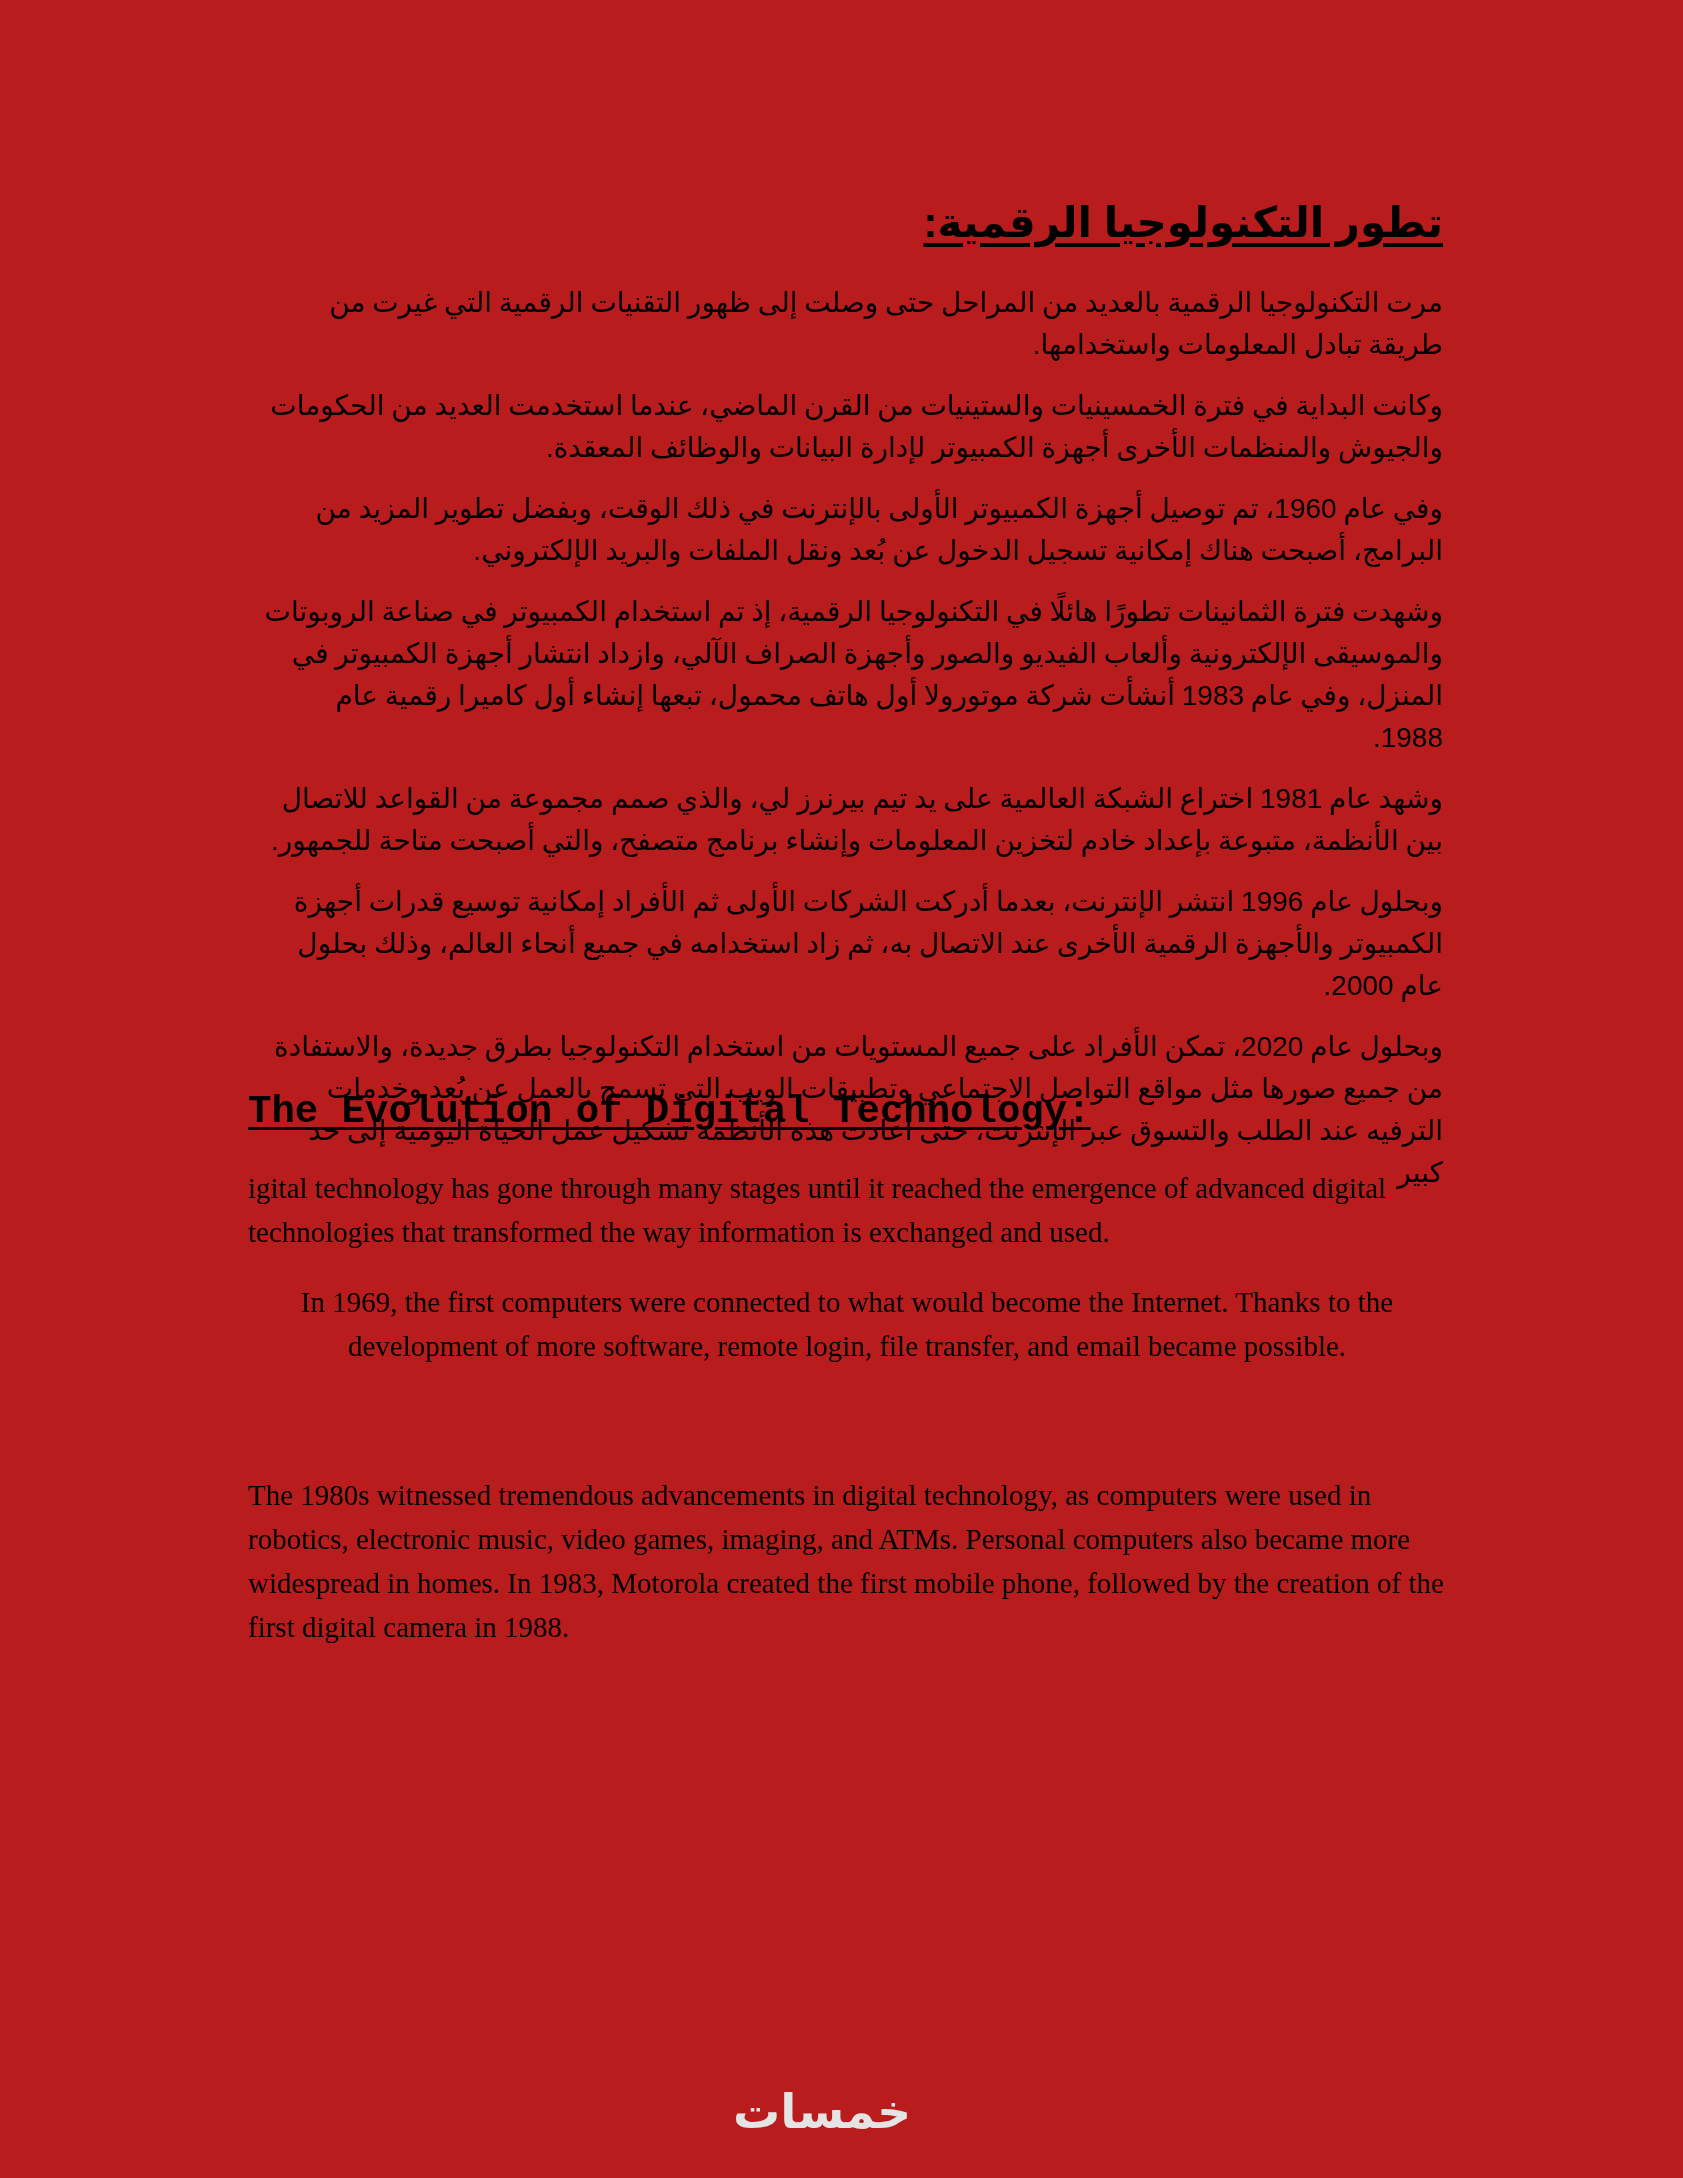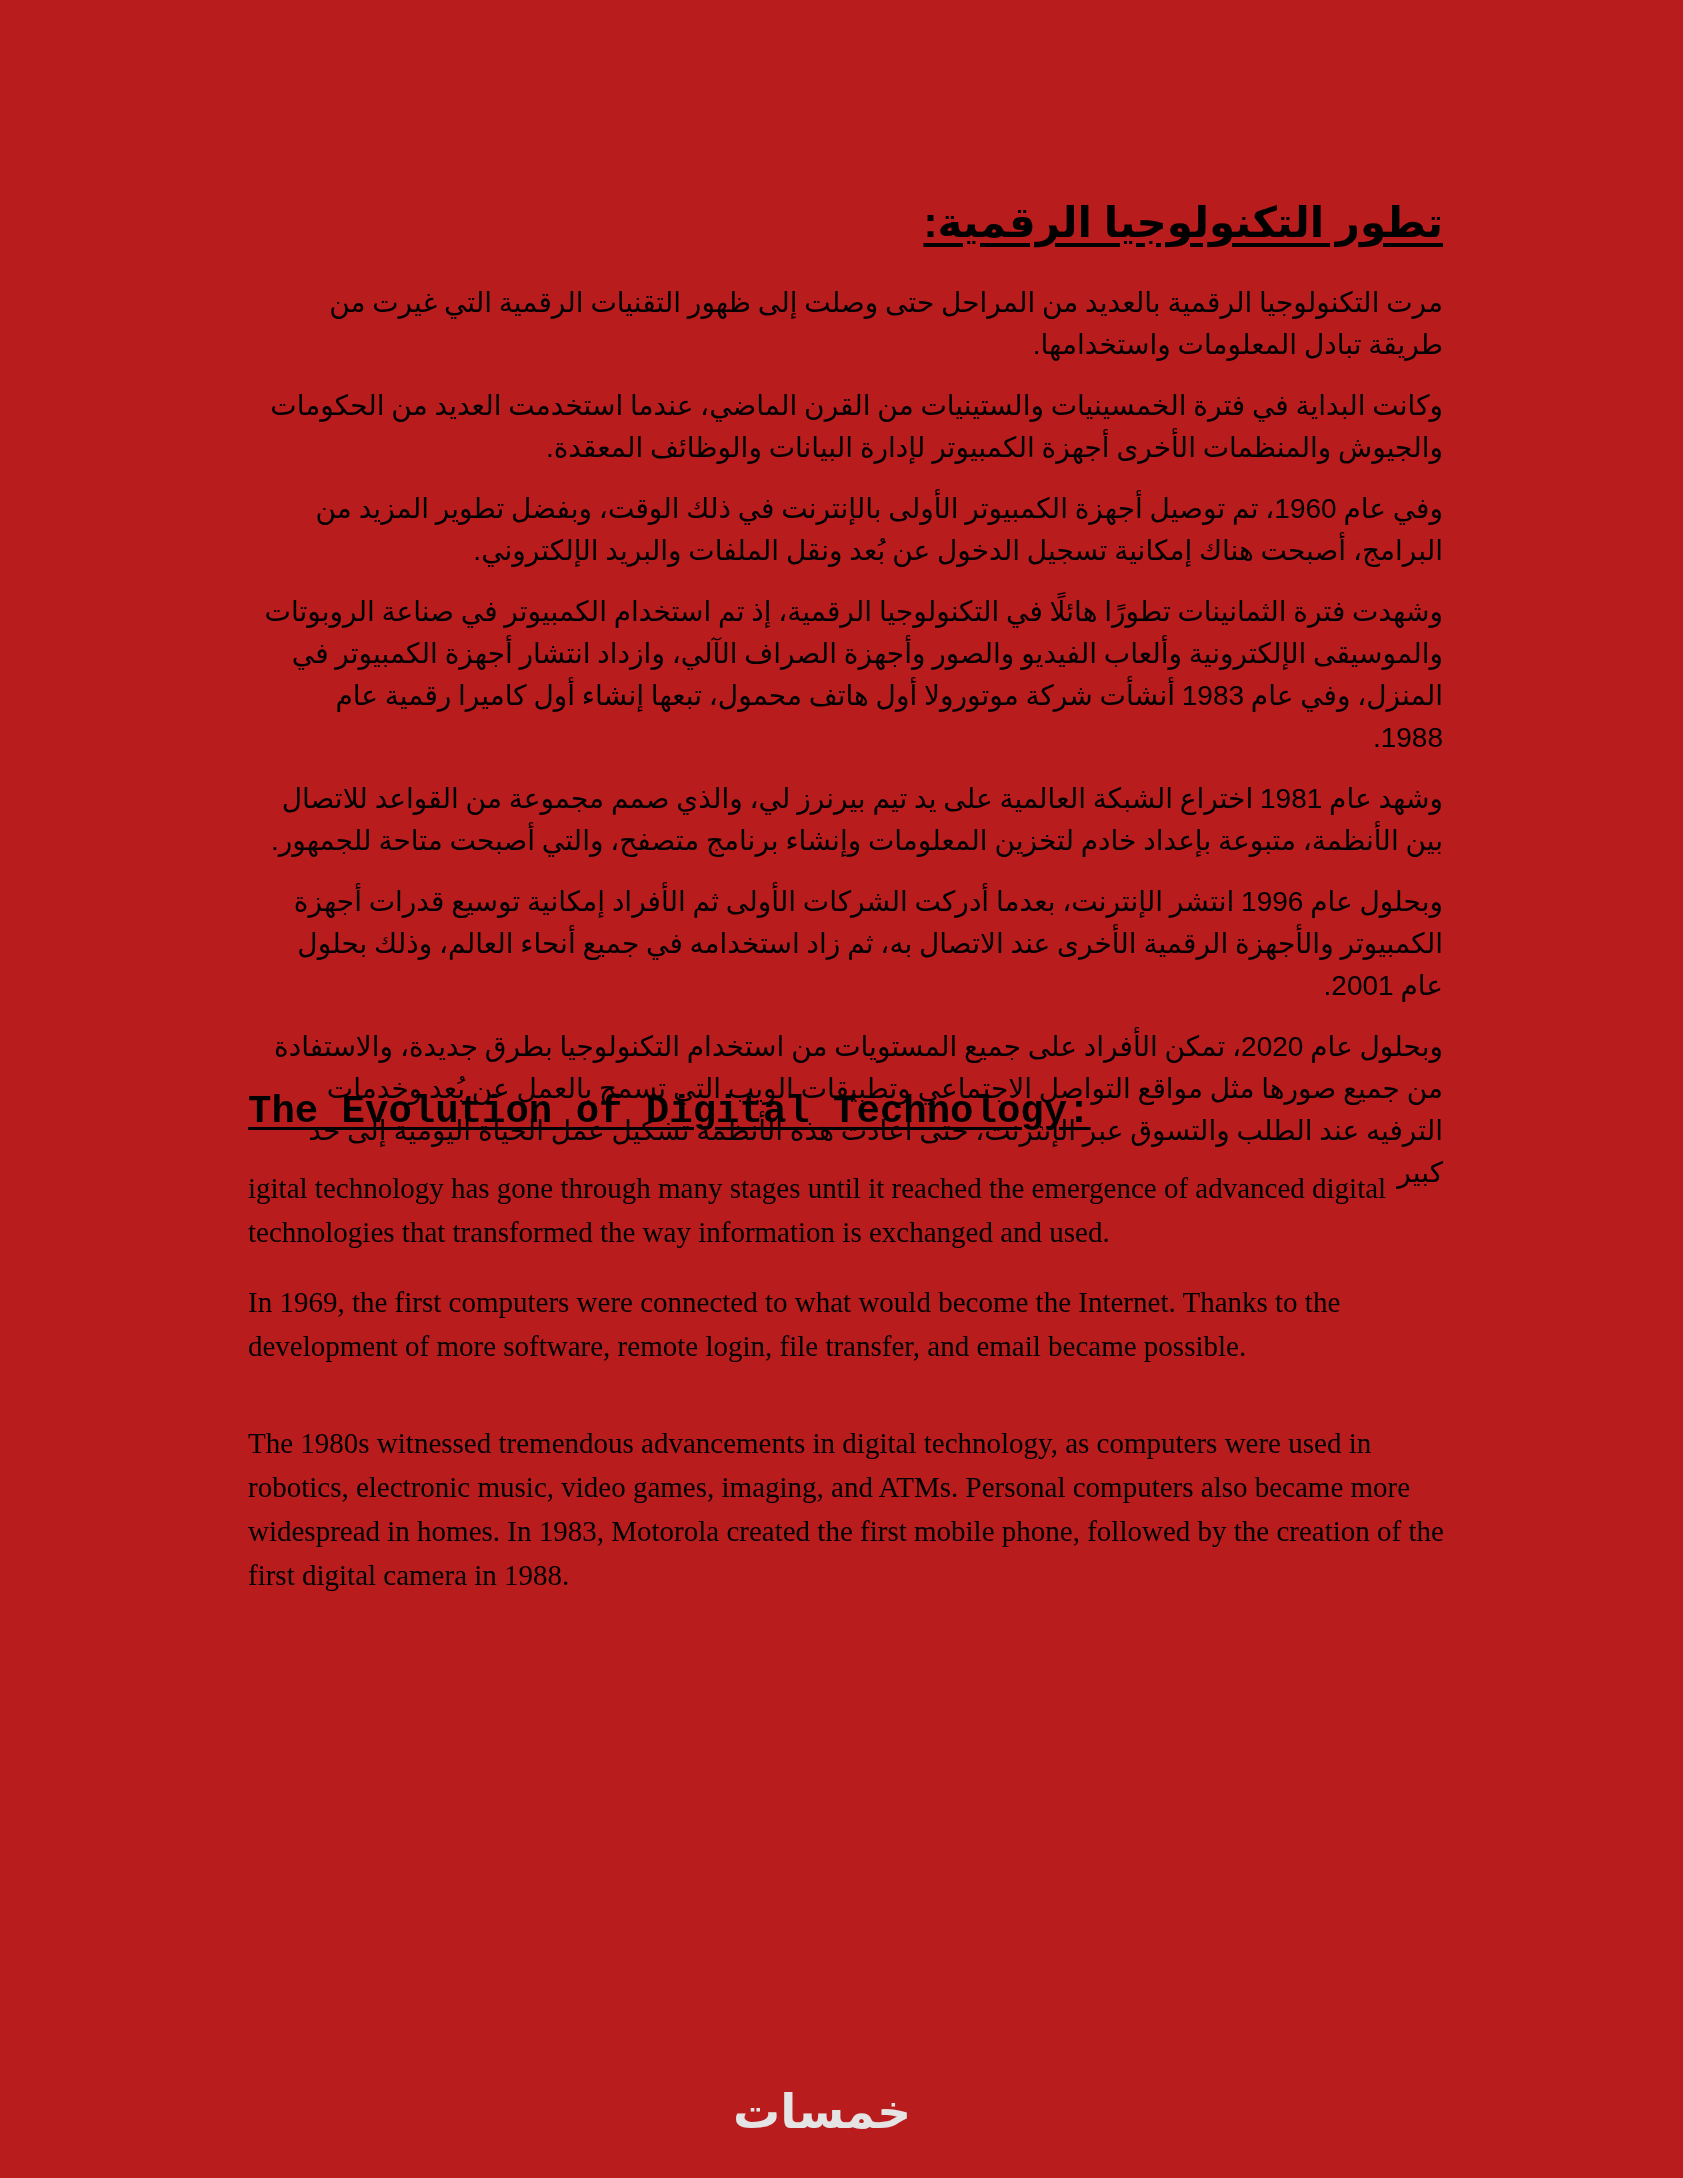--- a/index.html
+++ b/index.html
@@ -69,21 +69,21 @@
       line-height: 50px;
       font-family: Liberation Mono, monospace;
     }
     .en-para {
       font-size: 29px;
       line-height: 44px;
       margin: 0;
     }
     .en-p1 { margin-bottom: 26px; margin-top: 29px; }
     .en-p2 { margin-bottom: 97px; }
-    .en-p3 { margin-bottom: 53px; }
+    .en-p3 { margin-bottom: 105px; text-align: center; }
 
     
     .watermark {
       position: absolute;
       left: 733px;
       top: 2077px;
       width: 218px;
       height: 69px;
       direction: rtl;
       text-align: left;
@@ -100,21 +100,21 @@
 
 <div class="page">
 
   <section class="ar-section">
     <h1 class="ar-title">تطور التكنولوجيا الرقمية:</h1>
     <p class="ar-para">مرت التكنولوجيا الرقمية بالعديد من المراحل حتى وصلت إلى ظهور التقنيات الرقمية التي غيرت من طريقة تبادل المعلومات واستخدامها.</p>
     <p class="ar-para">وكانت البداية في فترة الخمسينيات والستينيات من القرن الماضي، عندما استخدمت العديد من الحكومات والجيوش والمنظمات الأخرى أجهزة الكمبيوتر  لإدارة البيانات والوظائف المعقدة.</p>
     <p class="ar-para">وفي عام 1960، تم توصيل أجهزة الكمبيوتر الأولى بالإنترنت في ذلك الوقت، وبفضل تطوير المزيد من البرامج، أصبحت هناك إمكانية تسجيل الدخول عن بُعد ونقل الملفات والبريد الإلكتروني.</p>
     <p class="ar-para">وشهدت فترة الثمانينات تطورًا هائلًا في التكنولوجيا الرقمية، إذ تم استخدام الكمبيوتر في صناعة الروبوتات والموسيقى الإلكترونية وألعاب الفيديو والصور وأجهزة الصراف الآلي، وازداد انتشار أجهزة الكمبيوتر في المنزل، وفي عام 1983 أنشأت شركة موتورولا أول هاتف محمول، تبعها إنشاء أول كاميرا رقمية عام 1988.</p>
     <p class="ar-para">وشهد عام 1981 اختراع الشبكة العالمية على يد تيم بيرنرز لي، والذي صمم مجموعة من القواعد  للاتصال بين الأنظمة، متبوعة بإعداد خادم لتخزين المعلومات وإنشاء برنامج متصفح، والتي أصبحت متاحة للجمهور.</p>
-    <p class="ar-para">وبحلول عام 1996 انتشر الإنترنت، بعدما أدركت الشركات الأولى ثم الأفراد إمكانية توسيع قدرات أجهزة الكمبيوتر والأجهزة الرقمية الأخرى عند الاتصال به، ثم زاد استخدامه في جميع أنحاء العالم، وذلك بحلول عام 2001.</p>
+    <p class="ar-para">وبحلول عام 1996 انتشر الإنترنت، بعدما أدركت الشركات الأولى ثم الأفراد إمكانية توسيع قدرات أجهزة الكمبيوتر والأجهزة الرقمية الأخرى عند الاتصال به، ثم زاد استخدامه في جميع أنحاء العالم، وذلك بحلول عام 2000.</p>
     <p class="ar-para">وبحلول عام 2020، تمكن الأفراد على جميع المستويات من استخدام التكنولوجيا بطرق جديدة، والاستفادة من جميع صورها مثل مواقع التواصل الاجتماعي وتطبيقات الويب التي تسمح بالعمل عن بُعد وخدمات الترفيه عند الطلب والتسوق عبر الإنترنت، حتى أعادت هذه الأنظمة تشكيل عمل الحياة اليومية إلى حد كبير</p>
   </section>
 
   <section class="en-section">
     <h1 class="en-title">The Evolution of Digital Technology:</h1>
     <p class="en-para en-p1">igital technology has gone through many stages until it reached the emergence of advanced digital technologies that transformed the way information is exchanged and used.</p>
     <p class="en-para en-p3">In 1969, the first computers were connected to what would become the Internet. Thanks to the development of more software, remote login, file transfer, and email became possible.</p>
     <p class="en-para">The 1980s witnessed tremendous advancements in digital technology, as computers were used in robotics, electronic music, video games, imaging, and ATMs. Personal computers also became more widespread in homes. In 1983, Motorola created the first mobile phone, followed by the creation of the first digital camera in 1988.</p>
   </section>
 

